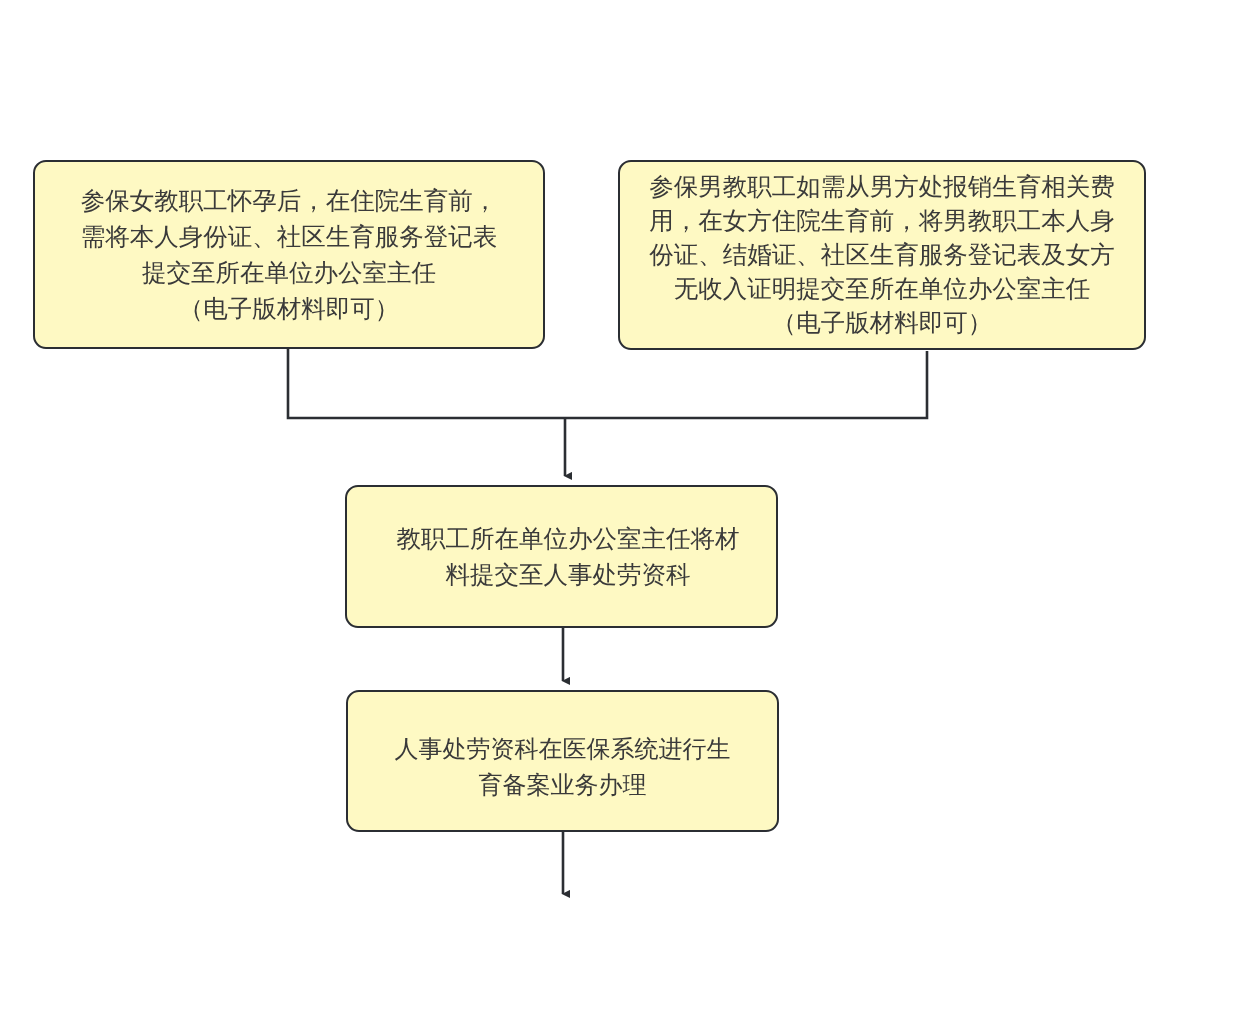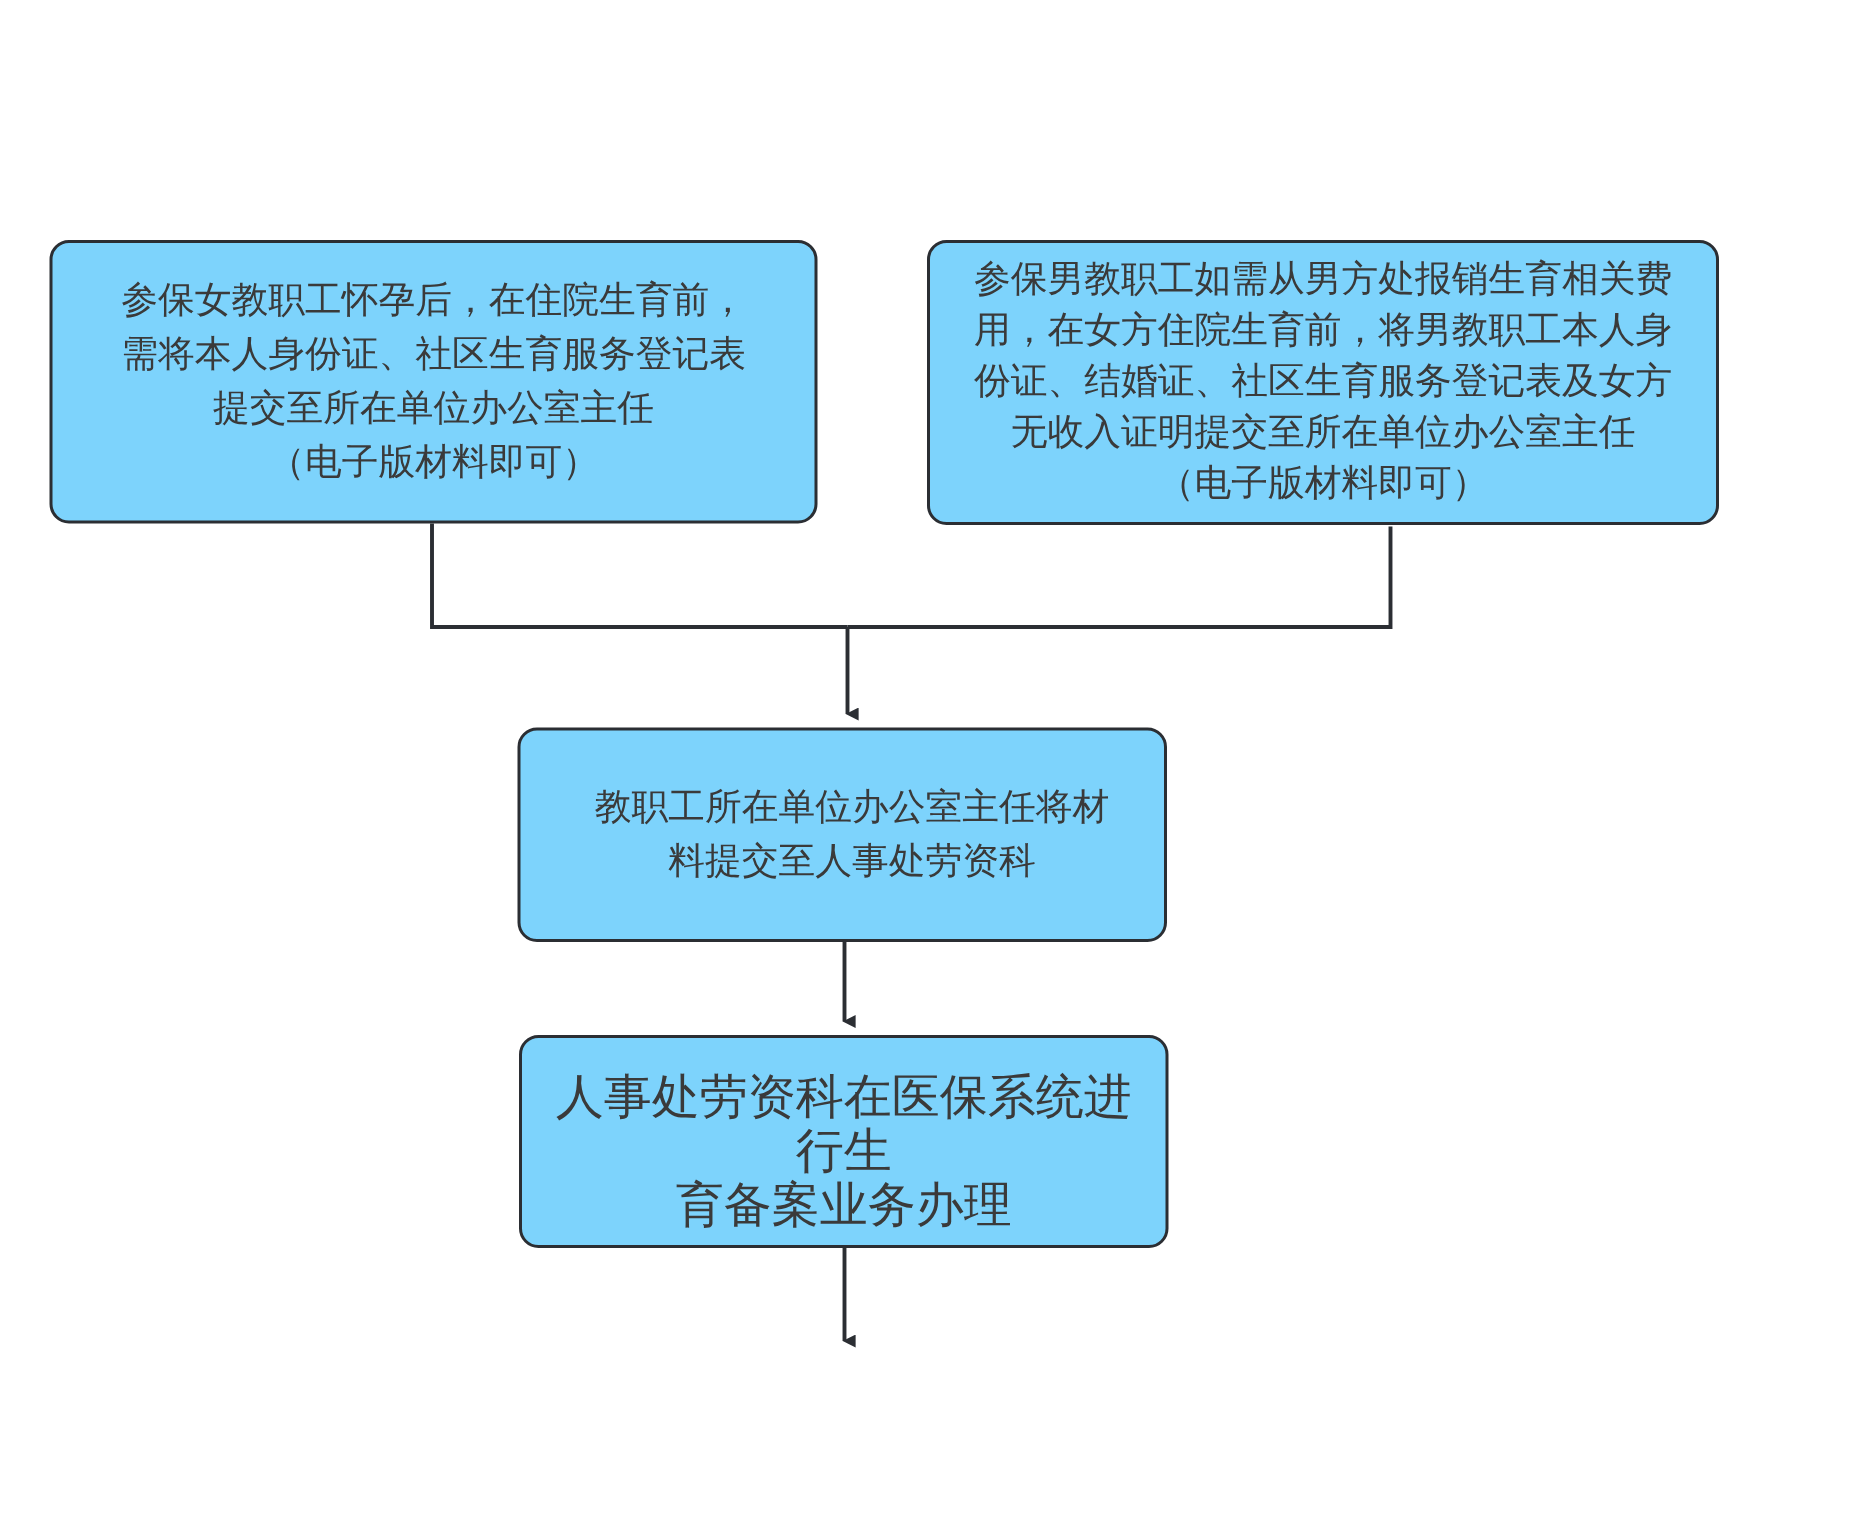--- a/index.html
+++ b/index.html
@@ -46,21 +46,21 @@
     top: 0;
     width: 1242px;
     height: 1015px;
     pointer-events: none;
   }
 
   .node {
     position: absolute;
     box-sizing: border-box;
     border: 2.2px solid #2b2e33;
-    background: #7dd3fc;
+    background: #fef9c3;
     display: flex;
     align-items: center;
     justify-content: center;
     text-align: center;
   }
 
   .node-text {
     display: block;
     width: 100%;
     padding: 0 10px;
@@ -108,21 +108,21 @@
   }
 
   #node-hr {
     left: 346px;
     top: 690px;
     width: 433px;
     height: 142px;
     border-radius: 13px;
   }
   #node-hr .node-text {
-    font-size: 32px;
+    font-size: 24px;
     line-height: 36px;
     margin-top: 11px;
   }
 
   
   #node-end {
     left: 488px;
     top: 903px;
     width: 151px;
     height: 73px;

